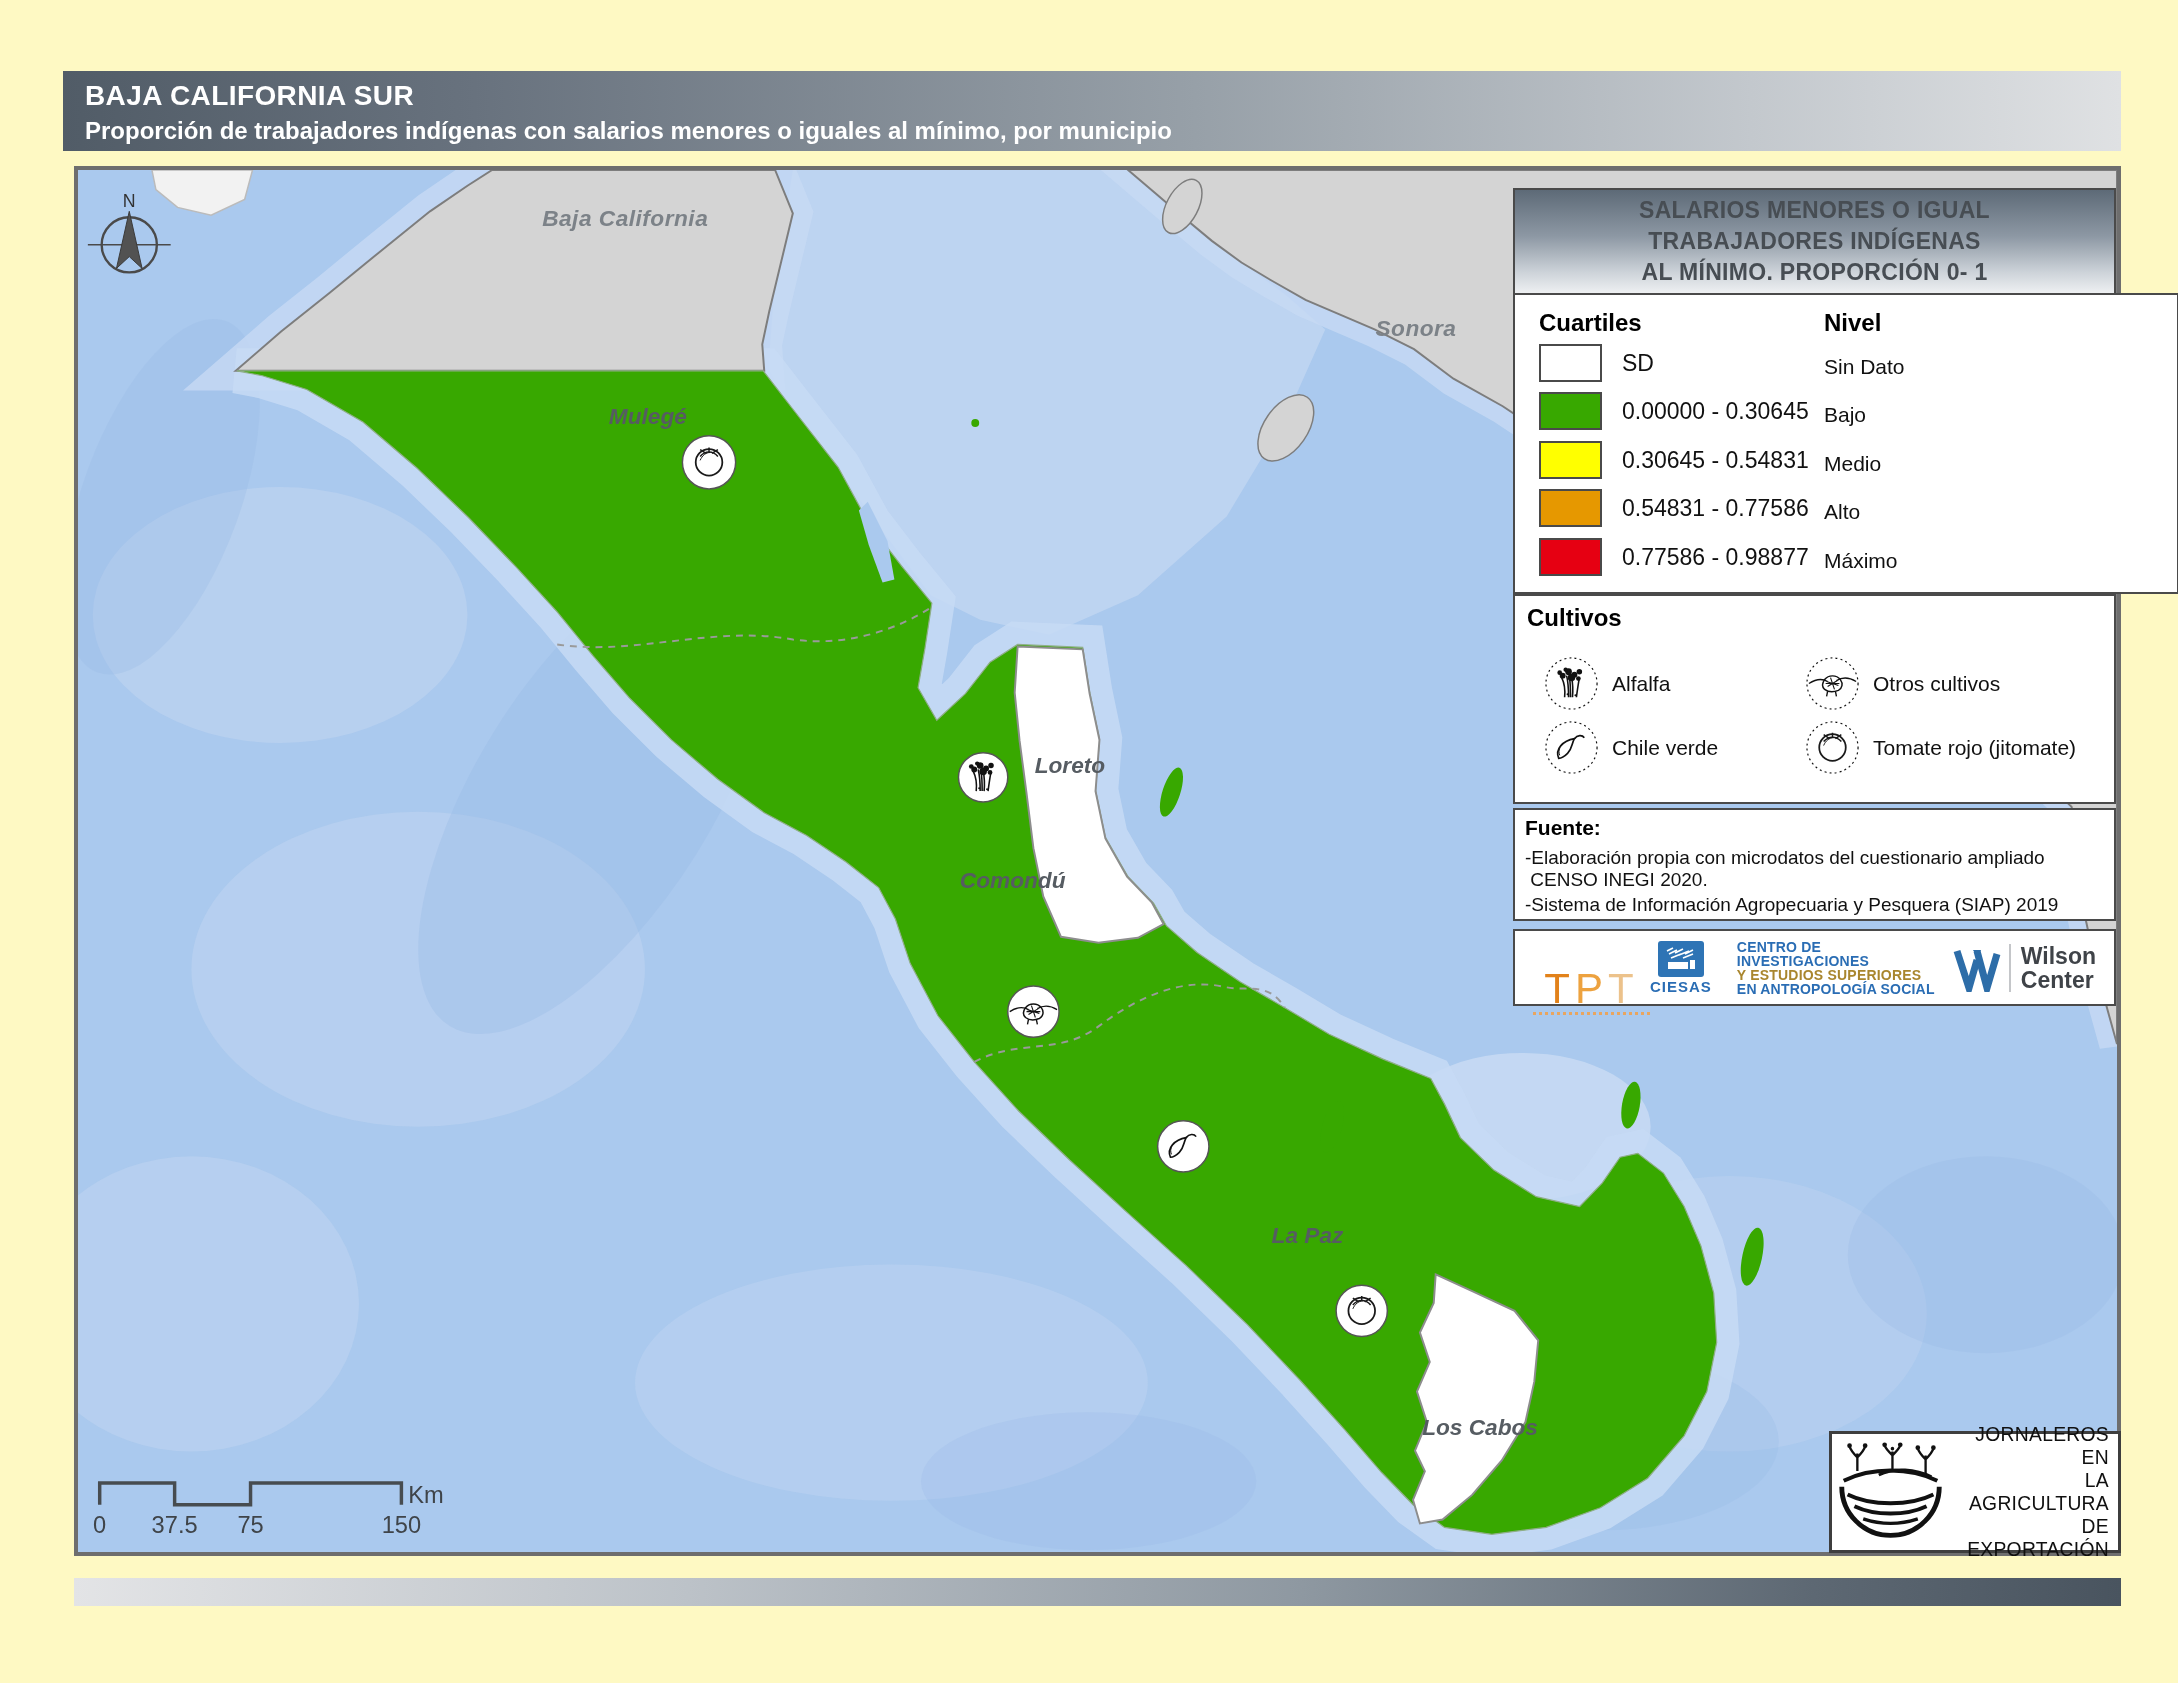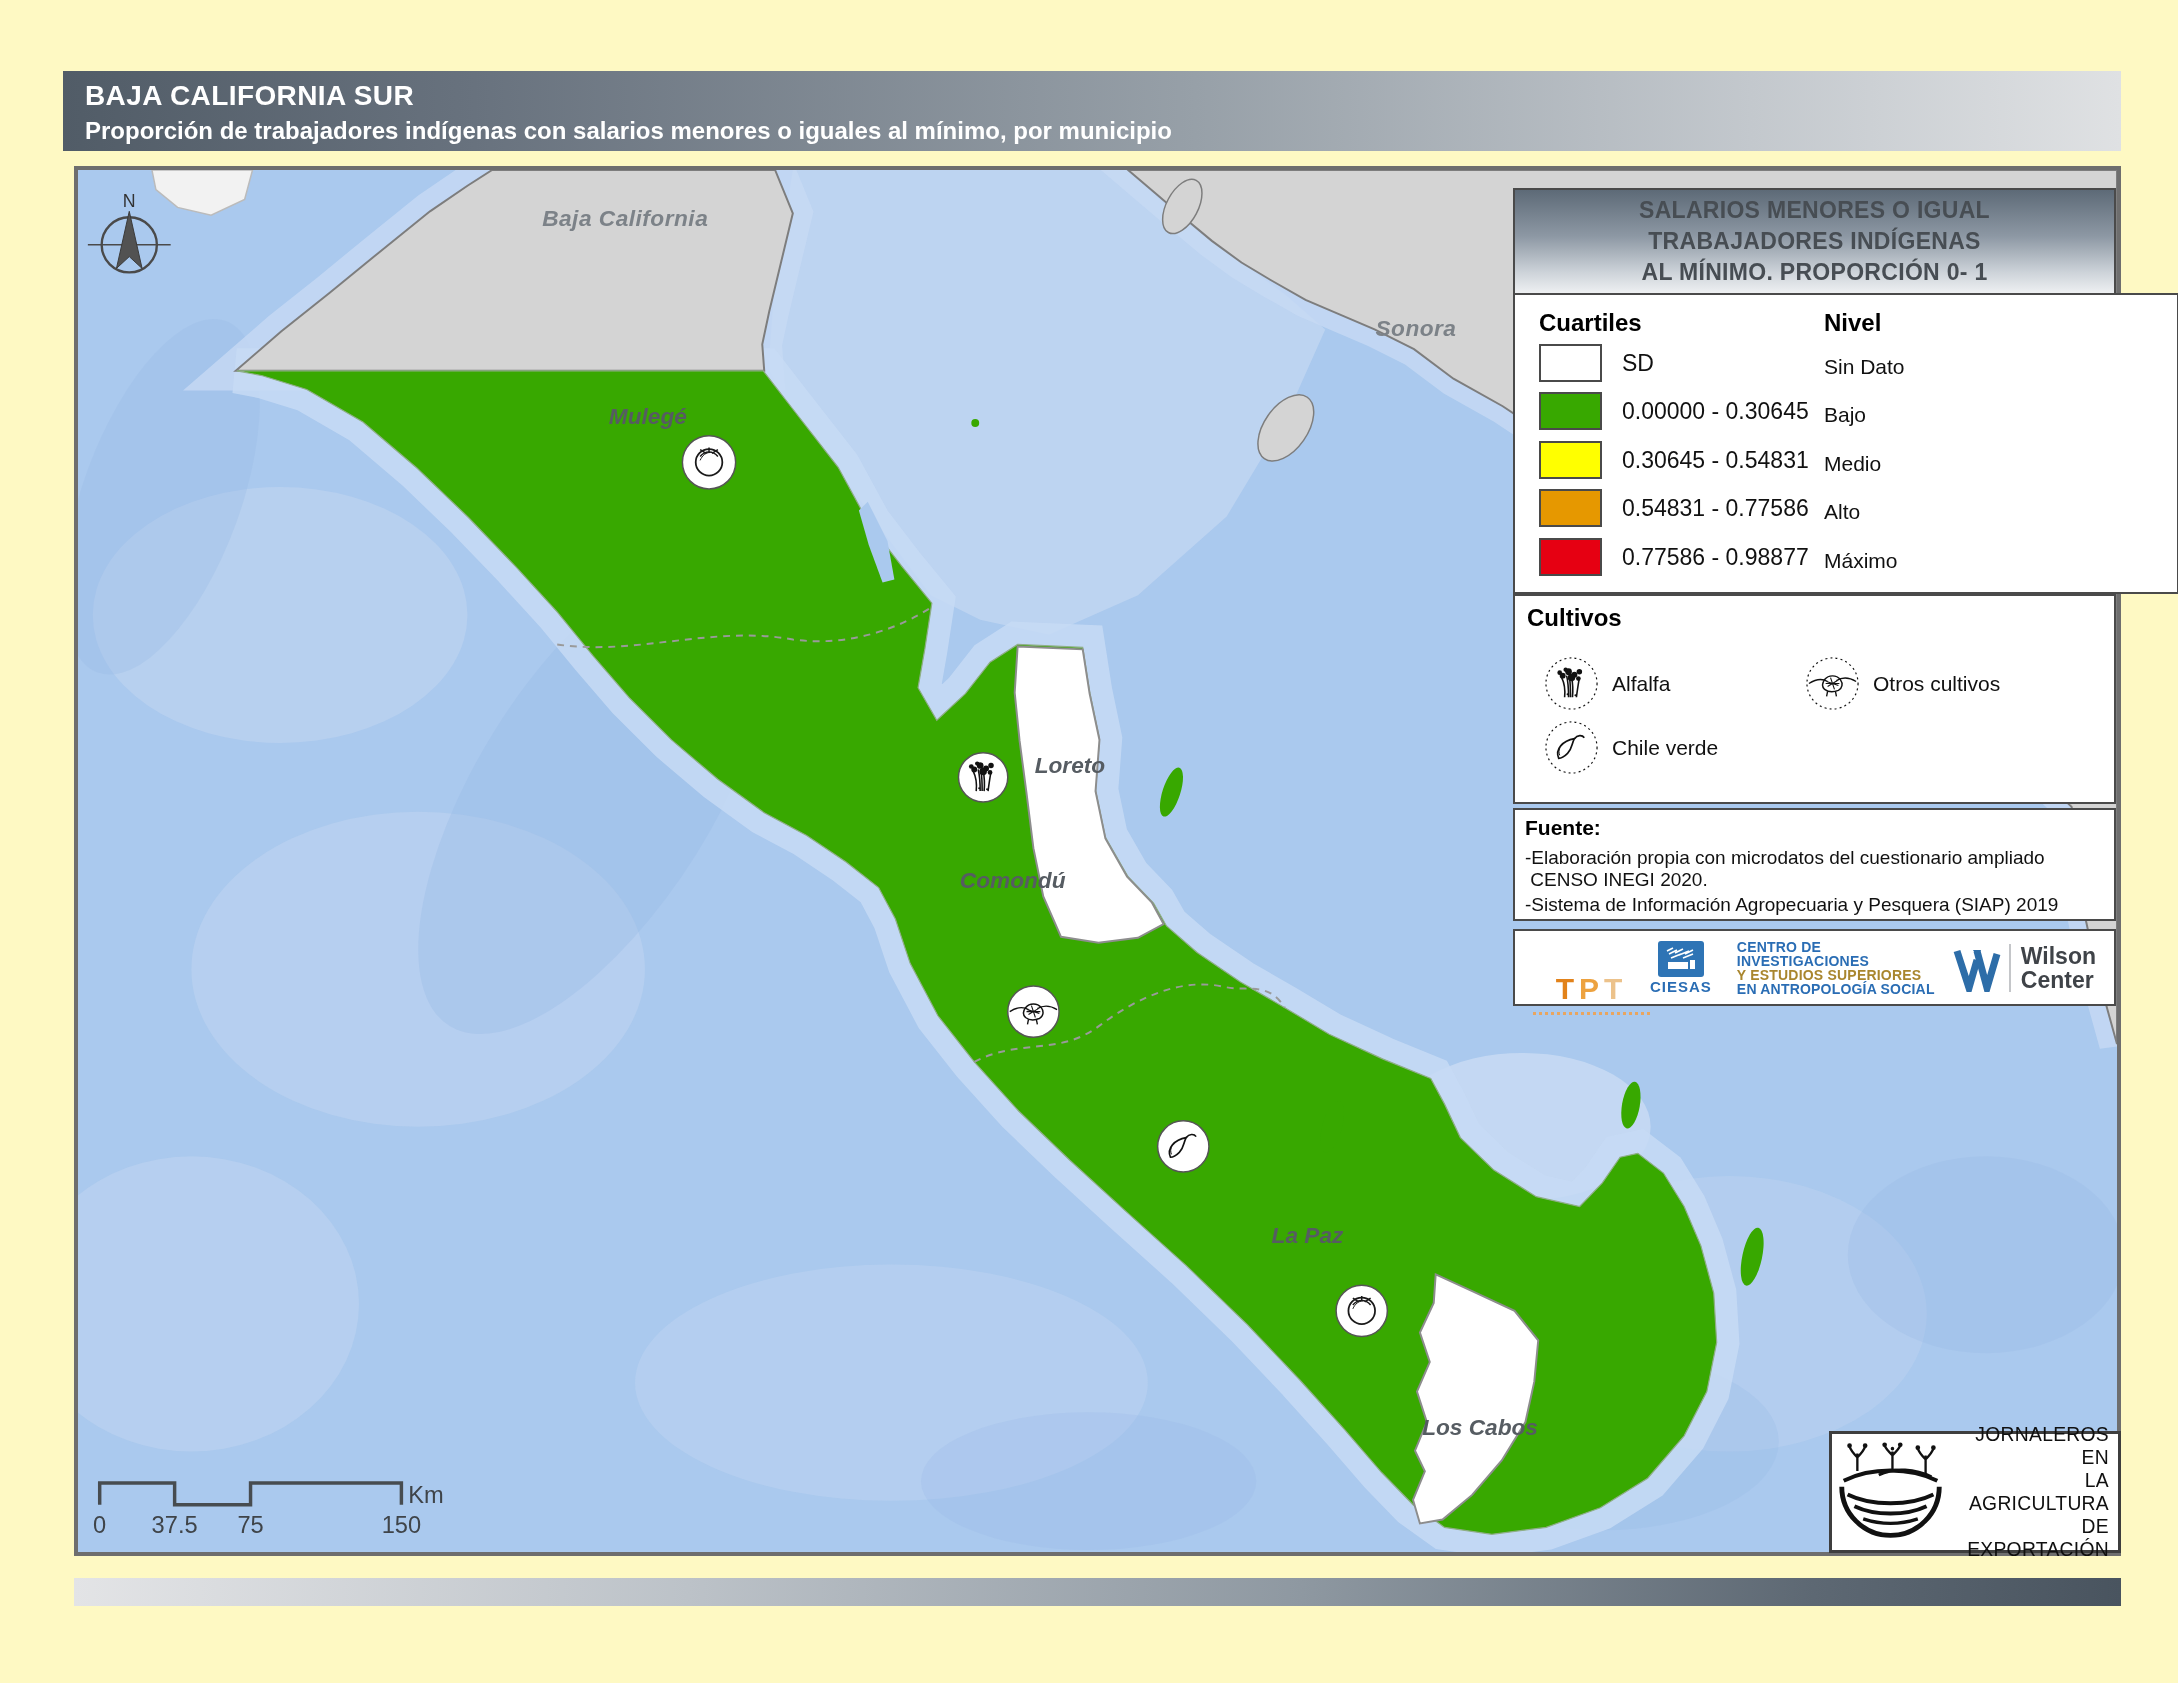--- a/index.html
+++ b/index.html
@@ -35,21 +35,21 @@
   .cult-title{position:absolute;left:12px;top:8px;font-size:24px;font-weight:bold;color:#000;}
   .cult-item{position:absolute;display:flex;align-items:center;}
   .cult-item .lbl{font-size:21px;color:#111;margin-left:12px;}
   #lg-fuente{left:1513px;top:808px;width:603px;height:113px;}
   .fuente-title{position:absolute;left:10px;top:6px;font-size:21px;font-weight:bold;color:#000;}
   .fuente-line{position:absolute;left:10px;font-size:19px;color:#111;white-space:pre-wrap;}
   #lg-logos{left:1513px;top:929px;width:603px;height:77px;display:flex;align-items:center;
             justify-content:space-between;padding:0 18px;}
   
   .tpt{display:flex;flex-direction:column;align-items:center;}
-  .tpt-letters{font-size:30px;font-weight:bold;letter-spacing:5px;line-height:40px;margin-top:48px;}
+  .tpt-letters{font-size:42px;font-weight:normal;letter-spacing:5px;line-height:40px;margin-top:48px;}
   .tpt-letters .l1{color:#e2821a;} .tpt-letters .l2{color:#eda23f;} .tpt-letters .l3{color:#ecc28b;}
   .tpt-tag{width:117px;height:0;border-bottom:3px dotted #e8a560;margin-top:3px;}
   
   .ciesas{display:flex;align-items:center;}
   .ciesas-iconcol{display:flex;flex-direction:column;align-items:center;}
   .ciesas-box{width:46px;height:36px;background:#2e74b5;border-radius:3px;display:flex;
               align-items:center;justify-content:center;}
   .ciesas-acro{font-size:15px;font-weight:bold;color:#2a6db4;letter-spacing:1px;margin-top:1px;}
   .ciesas-lines{margin-left:25px;font-size:14px;font-weight:bold;line-height:14px;letter-spacing:0.2px;}
   .ciesas-lines .a{color:#2a6db4;} .ciesas-lines .b{color:#a9862e;}
@@ -266,20 +266,27 @@
           <use href="#g-otros" xlink:href="#g-otros"></use>
       </svg>
       <span class="lbl">Otros cultivos</span>
     </div>
     <div class="cult-item" style="left:28px;top:123px">
       <svg width="57" height="57" viewBox="-29 -29 58 58">
         <circle r="26" fill="#fff" stroke="#111" stroke-width="1.2" stroke-dasharray="2 3.2"></circle>
           <use href="#g-chile" xlink:href="#g-chile"></use>
       </svg>
       <span class="lbl">Chile verde</span>
+    </div>
+    <div class="cult-item" style="left:289px;top:123px">
+      <svg width="57" height="57" viewBox="-29 -29 58 58">
+        <circle r="26" fill="#fff" stroke="#111" stroke-width="1.2" stroke-dasharray="2 3.2"></circle>
+          <use href="#g-tomate" xlink:href="#g-tomate"></use>
+      </svg>
+      <span class="lbl">Tomate rojo (jitomate)</span>
     </div>
   </div>
 
   <div class="lg-box" id="lg-fuente">
     <div class="fuente-title">Fuente:</div>
     <div class="fuente-line" style="top:37px">-Elaboración propia con microdatos del cuestionario ampliado</div>
     <div class="fuente-line" style="top:59px"> CENSO INEGI 2020.</div>
     <div class="fuente-line" style="top:84px">-Sistema de Información Agropecuaria y Pesquera (SIAP) 2019</div>
   </div>
 

